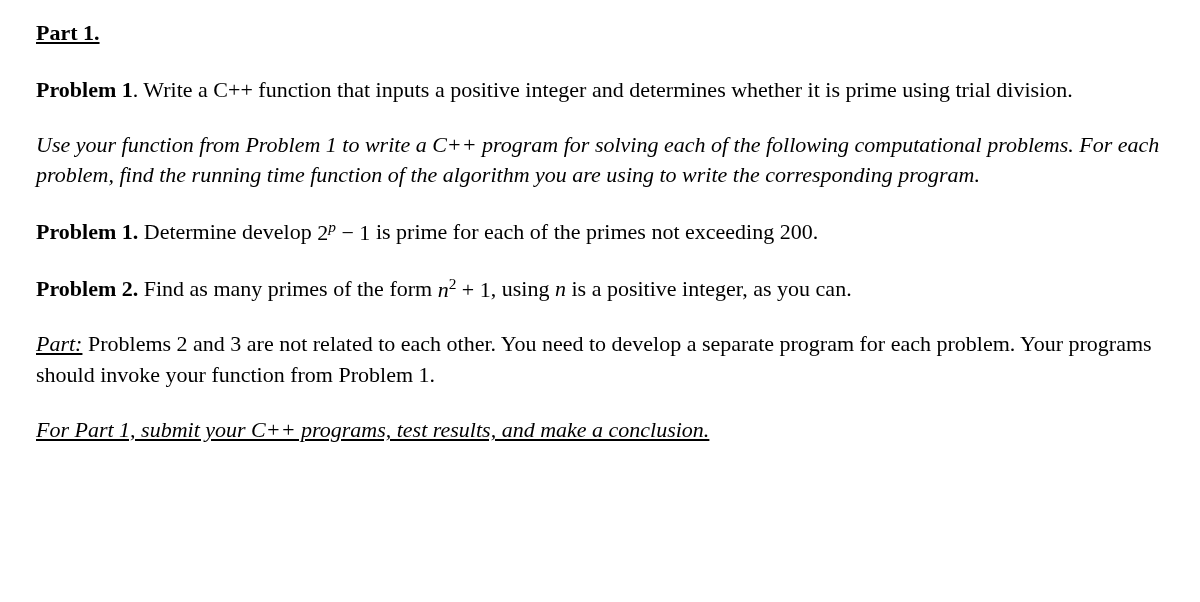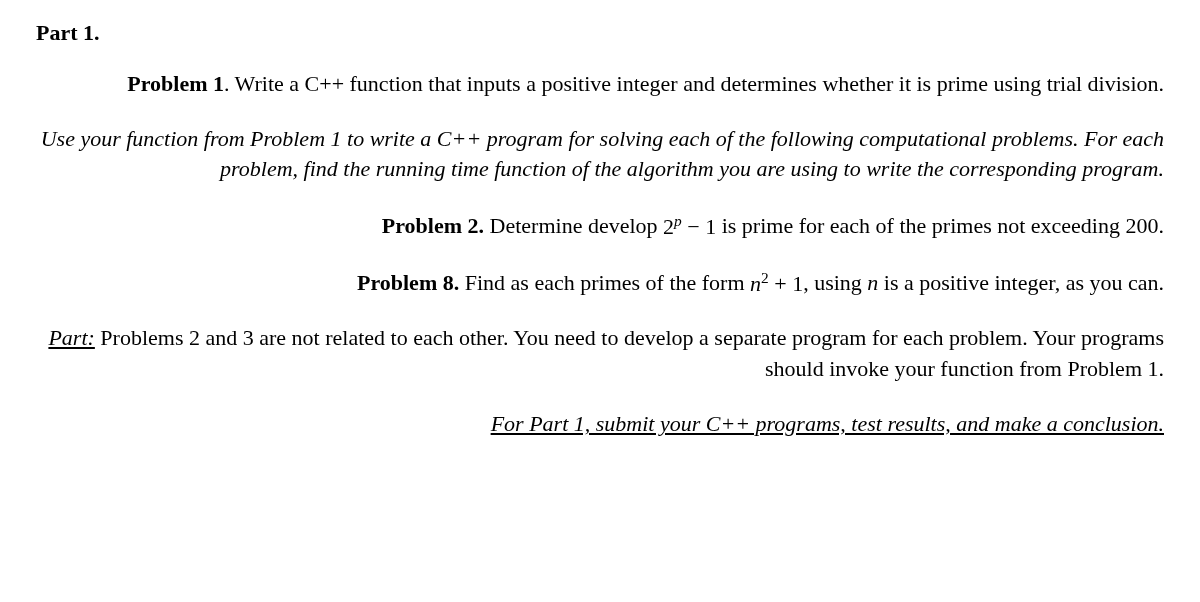--- a/index.html
+++ b/index.html
@@ -11,25 +11,25 @@
       font-family: "Times New Roman", Times, serif;
       font-size: 22px;
       line-height: 1.4;
       color: #000;
       background: #fff;
       padding: 18px 36px;
       width: 1200px;
     }
     .part-title {
       font-weight: bold;
-      margin-bottom: 20px;
+      text-decoration: underline;
+      margin-bottom: 26px;
     }
     .para {
       margin-bottom: 24px;
-      text-align: right;
     }
     .bold {
       font-weight: bold;
     }
     .italic {
       font-style: italic;
     }
     .under {
       text-decoration: underline;
     }
@@ -55,24 +55,24 @@
 
 <div class="part-title">Part 1.</div>
 
 <p class="para">
   <span class="bold">Problem 1</span><span>. Write a C++ function that inputs a positive integer and determines whether it is prime using trial division.</span>
 </p>
 
 <p class="para italic">Use your function from Problem 1 to write a C++ program for solving each of the following computational problems. For each problem, find the running time function of the algorithm you are using to write the corresponding program.</p>
 
 <p class="para">
-  <span class="bold">Problem 2.</span><span> Determine develop  </span><span class="expr"><span>2</span><span class="sup math-p">p</span><span> − 1</span></span><span> is prime for each of the primes not exceeding 200.</span>
+  <span class="bold">Problem 1.</span><span> Determine develop  </span><span class="expr"><span>2</span><span class="sup math-p">p</span><span> − 1</span></span><span> is prime for each of the primes not exceeding 200.</span>
 </p>
 
 <p class="para">
-  <span class="bold">Problem 8.</span><span> Find as each primes of the form  </span><span class="expr"><span class="math-n">n</span><span class="sup">2</span><span> + 1</span></span><span>, using </span><span class="math-n">n</span><span> is a positive integer, as you can.</span>
+  <span class="bold">Problem 2.</span><span> Find as many primes of the form  </span><span class="expr"><span class="math-n">n</span><span class="sup">2</span><span> + 1</span></span><span>, using </span><span class="math-n">n</span><span> is a positive integer, as you can.</span>
 </p>
 
 <p class="para">
   <span class="italic under">Part:</span><span> Problems 2 and 3 are not related to each other. You need to develop a separate program for each problem. Your programs should invoke your function from Problem 1.</span>
 </p>
 
 <p class="para italic under last">For Part 1, submit your C++ programs, test results, and make a conclusion.</p>
 
 </body></html>

